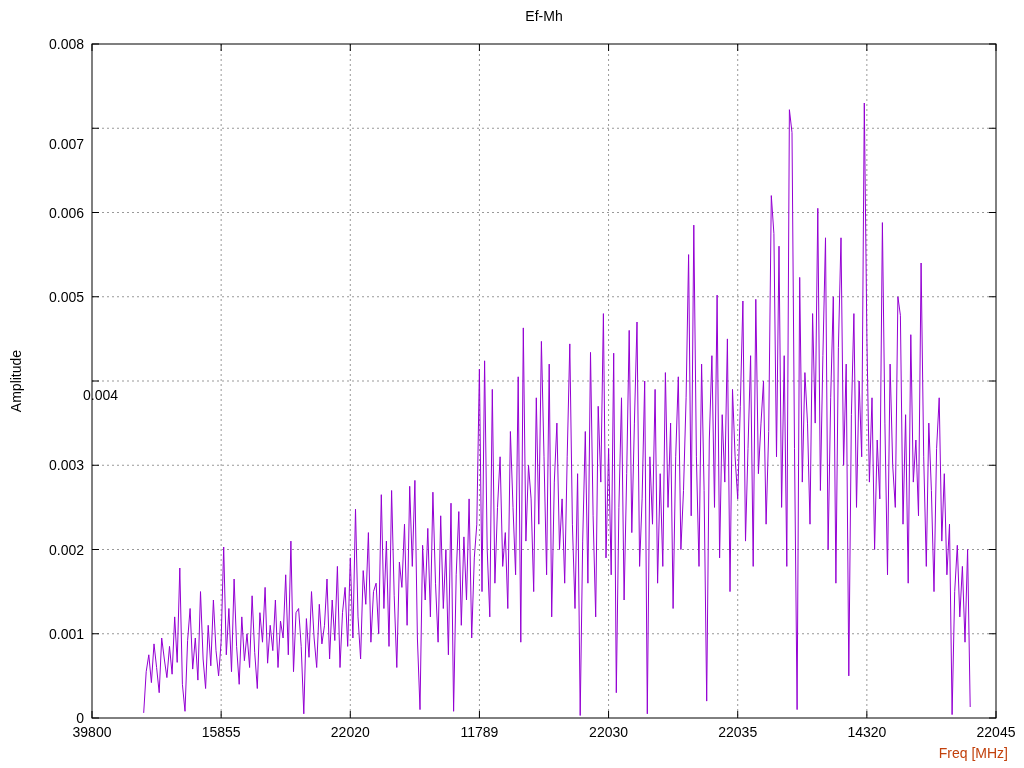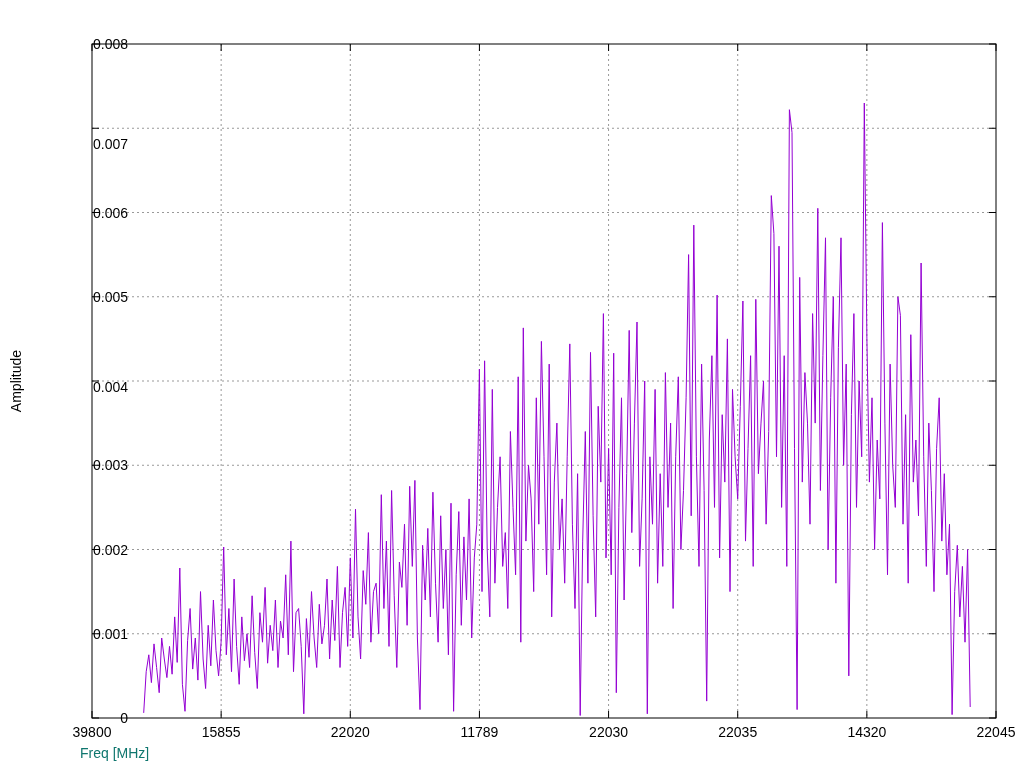--- a/index.html
+++ b/index.html
@@ -6,30 +6,30 @@
   #screen{
     position:relative;width:1024px;height:768px;background:#ffffff;
     font-family:"Liberation Sans","DejaVu Sans",sans-serif;color:#000;
     overflow:hidden;
   }
   .title{
     position:absolute;left:92px;width:904px;top:8px;text-align:center;
     font-size:14px;color:#000;
   }
   .xlabel{
-    position:absolute;left:80px;width:904px;top:745px;text-align:left;
-    font-size:14px;color:#0f766e;
+    position:absolute;left:104px;width:904px;top:745px;text-align:right;
+    font-size:14px;color:#c2410c;
   }
   .ylabel{
     position:absolute;left:16px;top:381px;transform:translate(-50%,-50%) rotate(-90deg);
     font-size:14px;color:#000;white-space:nowrap;
   }
   .ytick{
     position:absolute;left:0;width:84px;text-align:right;font-size:14px;
-    transform:translateY(-50%);color:#000;padding-left:44px;
+    transform:translateY(-50%);color:#000;
   }
   .xtick{
     position:absolute;top:724px;transform:translateX(-50%);font-size:14px;color:#000;
     white-space:nowrap;
   }
   svg{position:absolute;left:0;top:0;}
 </style>
 </head>
 <body>
 
@@ -78,28 +78,29 @@
       <line x1="996" y1="381" x2="989" y2="381" stroke="#000"></line>
       <line x1="92" y1="296.75" x2="99" y2="296.75" stroke="#000"></line>
       <line x1="996" y1="296.75" x2="989" y2="296.75" stroke="#000"></line>
       <line x1="92" y1="212.5" x2="99" y2="212.5" stroke="#000"></line>
       <line x1="996" y1="212.5" x2="989" y2="212.5" stroke="#000"></line>
       <line x1="92" y1="128.25" x2="99" y2="128.25" stroke="#000"></line>
       <line x1="996" y1="128.25" x2="989" y2="128.25" stroke="#000"></line>
       <line x1="92" y1="44" x2="99" y2="44" stroke="#000"></line>
       <line x1="996" y1="44" x2="989" y2="44" stroke="#000"></line>
     </svg>
+  <div class="title">Ef-Mh</div>
   <div class="ylabel">Amplitude</div>
   <div class="xlabel">Freq [MHz]</div>
   <div id="ytick-box">
       <div class="ytick" style="top: 718px;">0</div>
       <div class="ytick" style="top: 633.75px;">0.001</div>
       <div class="ytick" style="top: 549.5px;">0.002</div>
       <div class="ytick" style="top: 465.25px;">0.003</div>
-      <div class="ytick" style="top: 387px;">0.004</div>
+      <div class="ytick" style="top: 395px; margin-left: 34px;">0.004</div>
       <div class="ytick" style="top: 296.75px;">0.005</div>
       <div class="ytick" style="top: 212.5px;">0.006</div>
       <div class="ytick" style="top: 128.25px; margin-top: 16px;">0.007</div>
       <div class="ytick" style="top: 44px;">0.008</div>
     </div>
   <div id="xtick-box">
       <div class="xtick" style="left: 92px;">39800</div>
       <div class="xtick" style="left: 221.143px;">15855</div>
       <div class="xtick" style="left: 350.286px;">22020</div>
       <div class="xtick" style="left: 479.429px;">11789</div>

